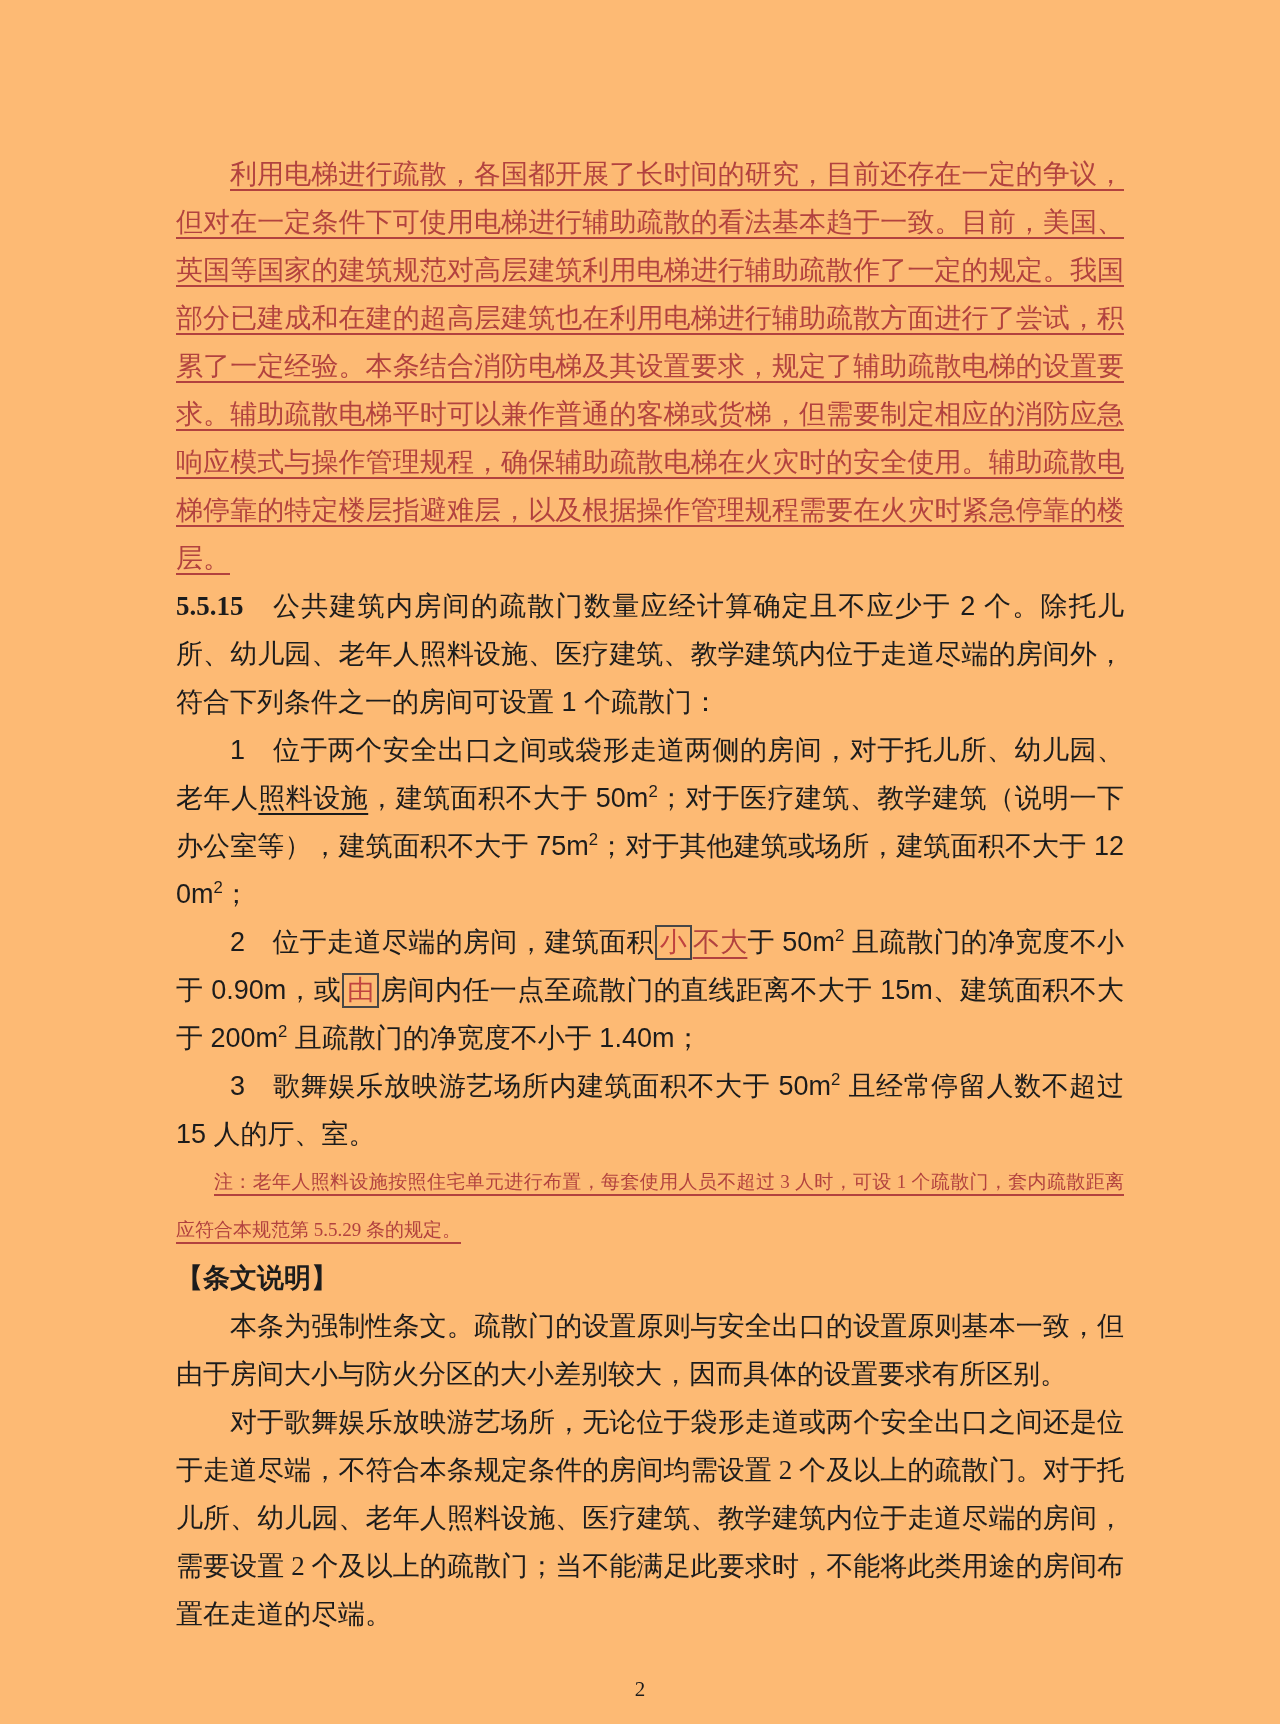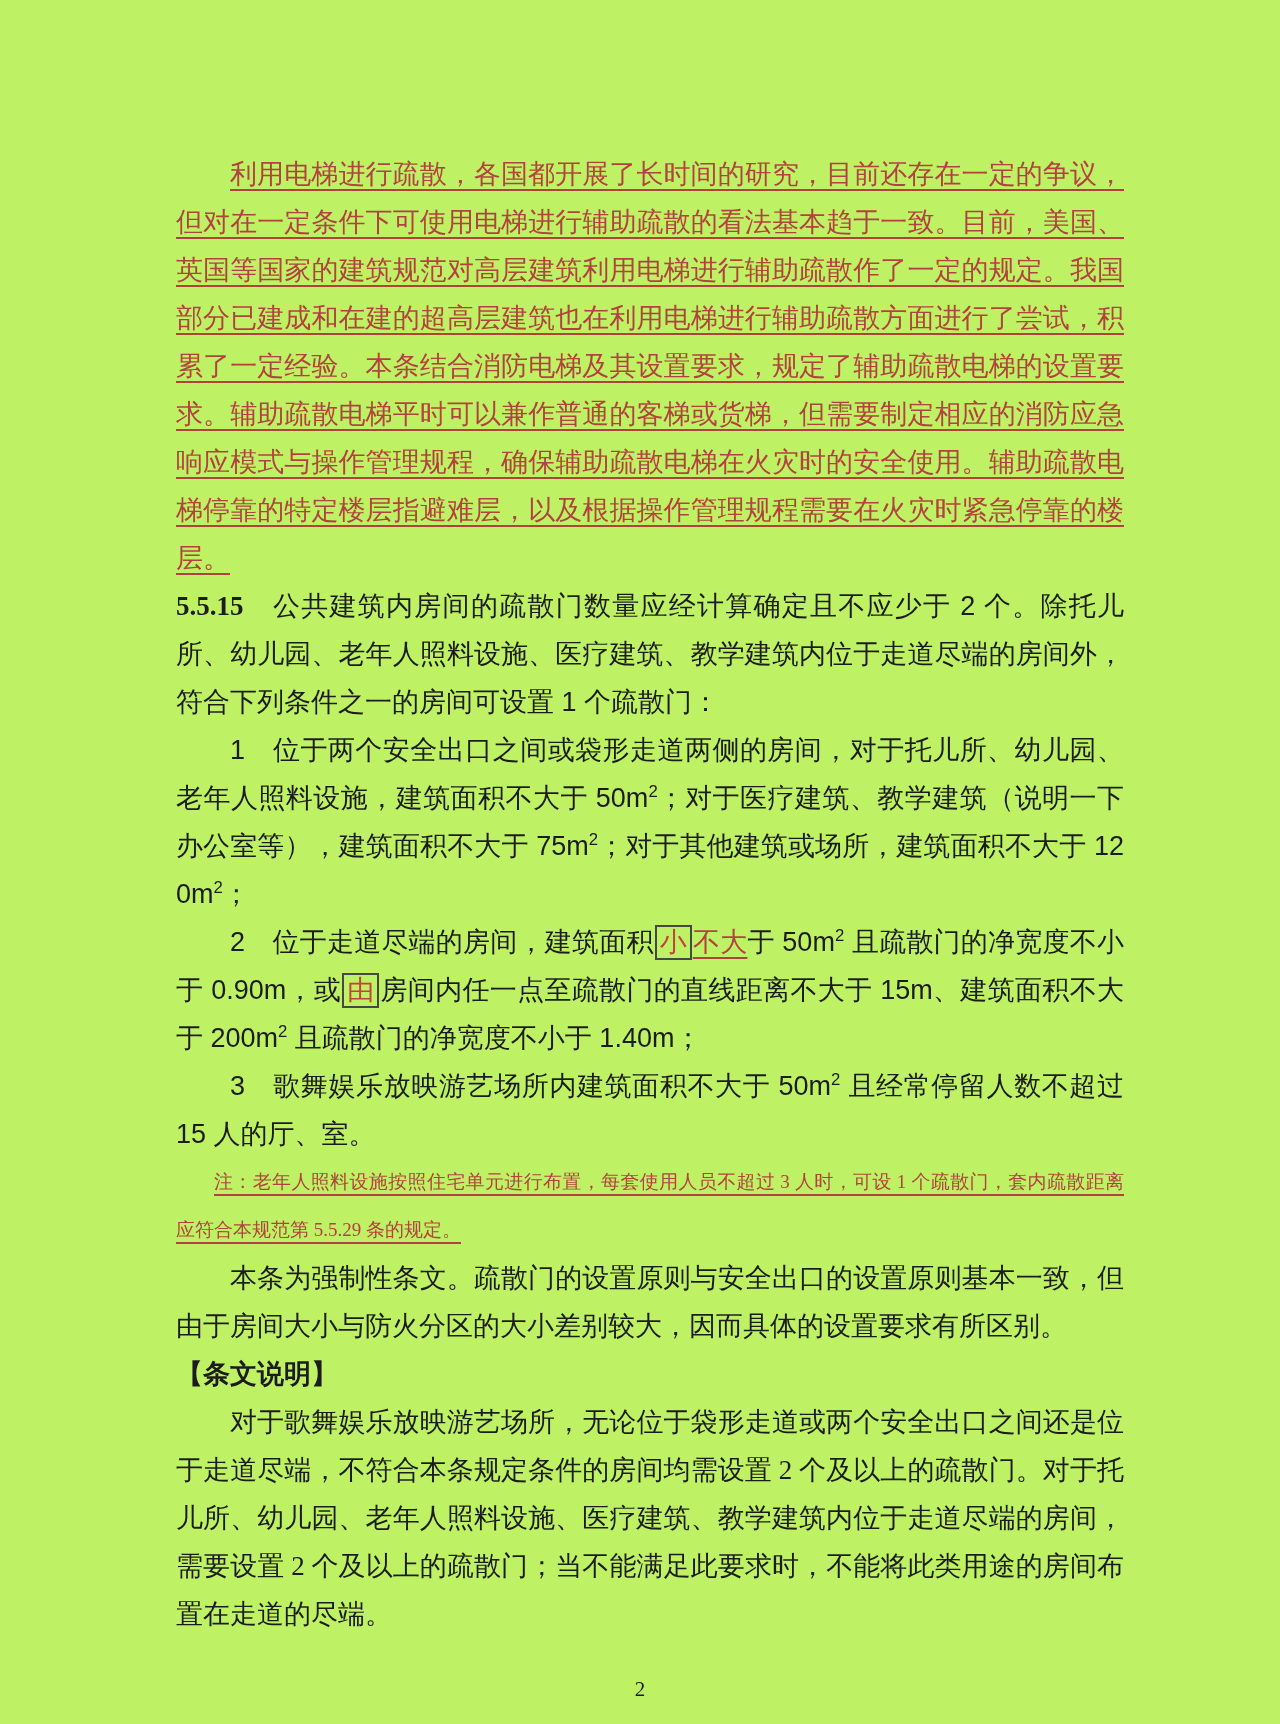--- a/index.html
+++ b/index.html
@@ -4,21 +4,21 @@
 <style>
   html, body {
     margin: 0;
     padding: 0;
     background: #ffffff;
   }
   .page {
     position: relative;
     width: 1280px;
     height: 1724px;
-    background: #bef264;
+    background: #fdba74;
     overflow: hidden;
   }
   .content {
     position: absolute;
     left: 176px;
     top: 150px;
     width: 948px;
   }
   .para {
     margin: 0;
@@ -49,20 +49,21 @@
   .seg-plain { color: inherit; }
   .seg-red {
     color: #b2423f;
     text-decoration: underline;
     text-decoration-thickness: 2px;
     text-underline-offset: 6px;
     text-decoration-color: #b2423f;
   }
   .seg-ul {
     color: inherit;
+    text-decoration: underline;
     text-decoration-thickness: 2px;
     text-underline-offset: 6px;
     text-decoration-color: #1c1c1c;
   }
   .seg-box {
     display: inline-block;
     color: #c0433f;
     border: 2px solid #474747;
     padding: 0 3px;
     line-height: 1.15;
@@ -94,18 +95,18 @@
 <body>
 
 <div class="page">
   <div class="content">
       <p class="para red-para indent"><span class="seg-red">利用电梯进行疏散，各国都开展了长时间的研究，目前还存在一定的争议，但对在一定条件下可使用电梯进行辅助疏散的看法基本趋于一致。目前，美国、英国等国家的建筑规范对高层建筑利用电梯进行辅助疏散作了一定的规定。我国部分已建成和在建的超高层建筑也在利用电梯进行辅助疏散方面进行了尝试，积累了一定经验。本条结合消防电梯及其设置要求，规定了辅助疏散电梯的设置要求。辅助疏散电梯平时可以兼作普通的客梯或货梯，但需要制定相应的消防应急响应模式与操作管理规程，确保辅助疏散电梯在火灾时的安全使用。辅助疏散电梯停靠的特定楼层指避难层，以及根据操作管理规程需要在火灾时紧急停靠的楼层。</span></p>
       <p class="para clause"><span class="seg-num">5.5.15</span><span class="seg-plain">　公共建筑内房间的疏散门数量应经计算确定且不应少于 2 个。除托儿所、幼儿园、老年人照料设施、医疗建筑、教学建筑内位于走道尽端的房间外，符合下列条件之一的房间可设置 1 个疏散门：</span></p>
       <p class="para clause indent"><span class="seg-plain">1　位于两个安全出口之间或袋形走道两侧的房间，对于托儿所、幼儿园、老年人</span><span class="seg-ul">照料设施</span><span class="seg-plain">，建筑面积不大于 50m</span><span class="seg-sup">2</span><span class="seg-plain">；对于医疗建筑、教学建筑（说明一下办公室等），建筑面积不大于 75m</span><span class="seg-sup">2</span><span class="seg-plain">；对于其他建筑或场所，建筑面积不大于 120m</span><span class="seg-sup">2</span><span class="seg-plain">；</span></p>
       <p class="para clause indent"><span class="seg-plain">2　位于走道尽端的房间，建筑面积</span><span class="seg-box">小</span><span class="seg-red">不大</span><span class="seg-plain">于 50m</span><span class="seg-sup">2</span><span class="seg-plain"> 且疏散门的净宽度不小于 0.90m，或</span><span class="seg-box">由</span><span class="seg-plain">房间内任一点至疏散门的直线距离不大于 15m、建筑面积不大于 200m</span><span class="seg-sup">2</span><span class="seg-plain"> 且疏散门的净宽度不小于 1.40m；</span></p>
       <p class="para clause indent"><span class="seg-plain">3　歌舞娱乐放映游艺场所内建筑面积不大于 50m</span><span class="seg-sup">2</span><span class="seg-plain"> 且经常停留人数不超过 15 人的厅、室。</span></p>
       <p class="para note indent"><span class="seg-red">注：老年人照料设施按照住宅单元进行布置，每套使用人员不超过 3 人时，可设 1 个疏散门，套内疏散距离应符合本规范第 5.5.29 条的规定。</span></p>
+      <p class="para heading"><span class="seg-plain">【条文说明】</span></p>
       <p class="para body indent"><span class="seg-plain">本条为强制性条文。疏散门的设置原则与安全出口的设置原则基本一致，但由于房间大小与防火分区的大小差别较大，因而具体的设置要求有所区别。</span></p>
-      <p class="para heading"><span class="seg-plain">【条文说明】</span></p>
       <p class="para body indent"><span class="seg-plain">对于歌舞娱乐放映游艺场所，无论位于袋形走道或两个安全出口之间还是位于走道尽端，不符合本条规定条件的房间均需设置 2 个及以上的疏散门。对于托儿所、幼儿园、老年人照料设施、医疗建筑、教学建筑内位于走道尽端的房间，需要设置 2 个及以上的疏散门；当不能满足此要求时，不能将此类用途的房间布置在走道的尽端。</span></p>
     </div>
   <div class="page-number">2</div>
 </div>
 
 </body></html>

